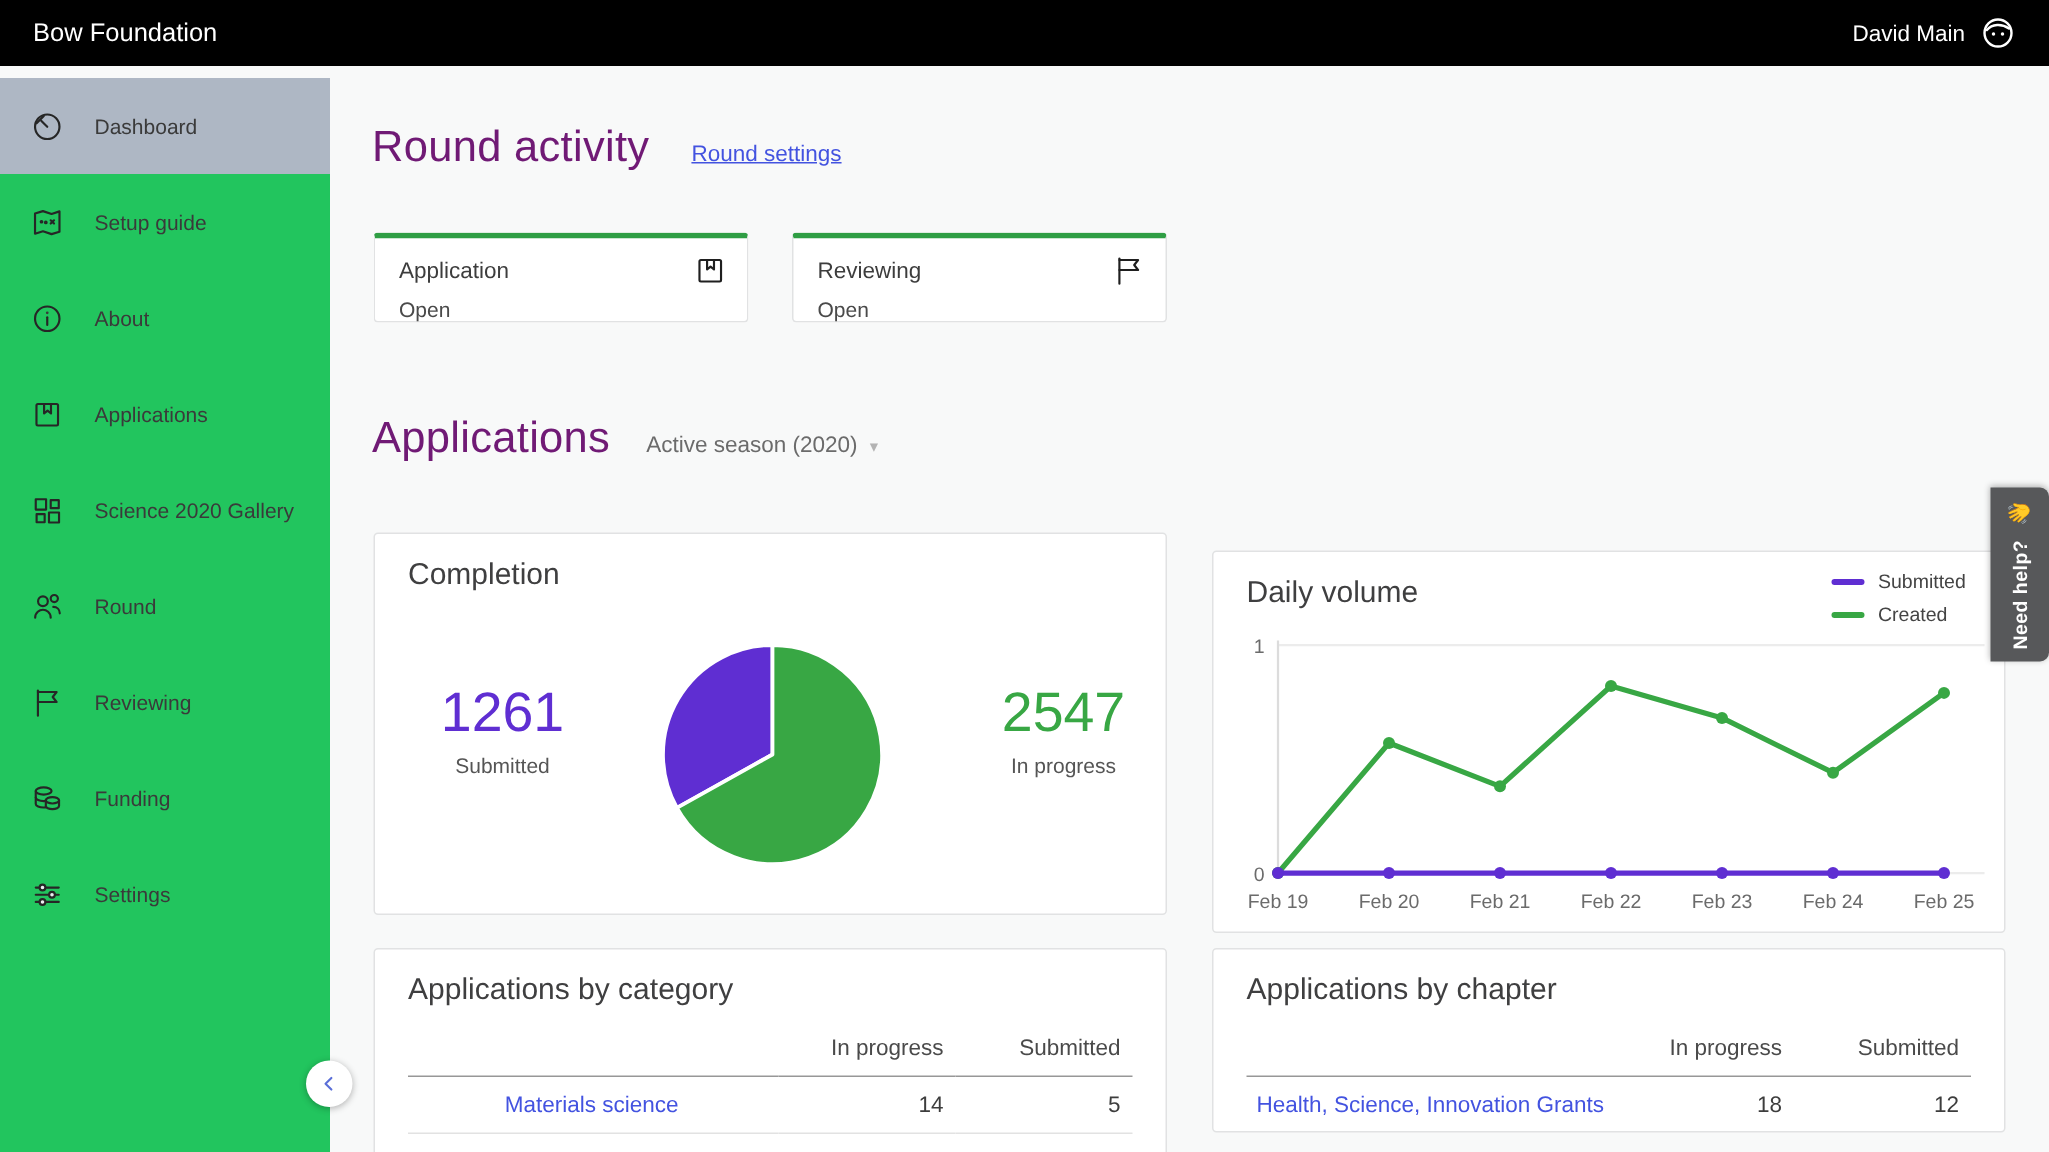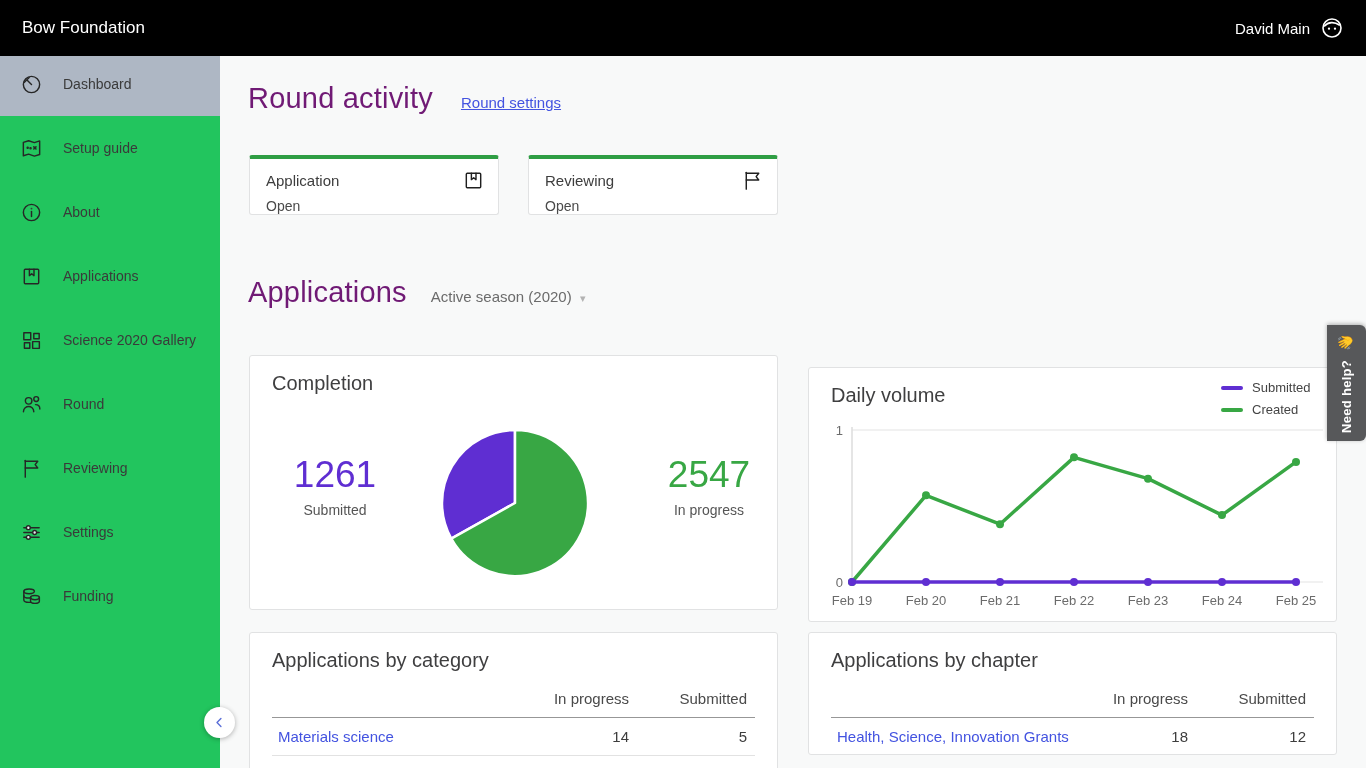--- a/index.html
+++ b/index.html
@@ -1,20 +1,20 @@
 <!DOCTYPE html>
 <html style="--link: #4353e0; --stage-green: #2f9e44;"><head>
 <meta charset="utf-8">
 <style>
   * { margin:0; padding:0; box-sizing:border-box; }
   html,body { width:1366px; height:768px; overflow:hidden; }
   body { font-family:"Liberation Sans", sans-serif; background:#f8f9f9; color:#3d3d3d; position:relative; }
 
   
-  .topbar { position:absolute; top:0; left:0; width:1366px; height:56px; background:#000;
+  .topbar { position:absolute; top:0; left:0; width:1366px; height:44px; background:#000;
             display:flex; align-items:center; justify-content:space-between; padding:0 22px; z-index:20; }
   .brand { color:#fff; font-size:17px; }
   .user { display:flex; align-items:center; gap:10px; color:#fff; font-size:15px; cursor:pointer; }
 
   
   .sidebar { position:absolute; top:52px; left:0; width:220px; height:716px; background:#22c55e; z-index:10; }
   .nav-item { height:64px; display:flex; align-items:center; gap:20px; padding-left:20px;
               font-size:14px; color:#3a3a3a; cursor:pointer; }
   .nav-item svg { width:23px; height:23px; flex:0 0 23px; stroke:#262626; fill:none;
                   stroke-width:1.5; stroke-linecap:round; stroke-linejoin:round; }
@@ -56,21 +56,21 @@
   .legend { position:absolute; top:12px; right:20px; display:flex; flex-direction:column; gap:7px; }
   .legend-row { display:flex; align-items:center; gap:9px; }
   .legend-swatch { width:22px; height:4px; border-radius:2px; }
   .legend-label { font-size:13px; color:#444; width:64px; }
 
   
   table { width:calc(100% - 44px); margin:6px 22px 0; border-collapse:collapse; font-size:15px; }
   th { font-weight:400; color:#4a4a4a; text-align:right; padding:12px 8px 10px; border-bottom:1px solid #979797; }
   th.label-col { text-align:left; padding-left:6px; }
   td { text-align:right; padding:10px 8px; border-bottom:1px solid #e2e2e2; color:#3d3d3d; }
-  td.label-col { text-align:left; padding-left:6px; }
+  td.label-col { text-align:center; padding-left:6px; }
   td.label-col a { color:var(--link,#4353e0); text-decoration:none; cursor:pointer; }
   col.val { width:118px; }
 
   
   .help-tab { position:absolute; right:0; top:325px; width:39px; height:116px; background:#57585a;
               border-radius:6px 0 0 6px; z-index:40; color:#fff; cursor:pointer;
               writing-mode:vertical-rl; transform:rotate(180deg);
               display:flex; align-items:center; justify-content:center; gap:9px;
               box-shadow:0 1px 4px rgba(0,0,0,.3); }
   .help-tab .lbl { font-size:13px; font-weight:bold; letter-spacing:.3px; }
@@ -147,36 +147,36 @@
   </div>
   <div class="nav-item">
     <svg viewBox="0 0 24 24">
       <path d="M5.5 21 V3.5"></path>
       <path d="M5.5 4.5 H18.5 L15.8 8 L18.5 11.5 H5.5"></path>
     </svg>
     <span>Reviewing</span>
   </div>
   <div class="nav-item">
     <svg viewBox="0 0 24 24">
-      <path d="M4 7 H20 M4 12 H20 M4 17 H20"></path>
-      <circle cx="8.7" cy="7" r="2" fill="#edeff2"></circle>
-      <circle cx="15.3" cy="12" r="2" fill="#edeff2"></circle>
-      <circle cx="8.7" cy="17" r="2" fill="#edeff2"></circle>
-    </svg>
-    <span>Settings</span>
-  </div>
-  <div class="nav-item">
-    <svg viewBox="0 0 24 24">
       <ellipse cx="9.5" cy="6.6" rx="5.5" ry="2.5"></ellipse>
       <path d="M4 6.6 v4.5 c0 1.4 2.5 2.5 5.5 2.5 .6 0 1.2 0 1.7-.1"></path>
       <path d="M4 11.1 v4.5 c0 1.4 2.5 2.5 5.5 2.5 .6 0 1.2 0 1.7-.1"></path>
       <ellipse cx="15.6" cy="13.1" rx="4.6" ry="2.2"></ellipse>
       <path d="M11 13.1 v3.9 c0 1.2 2.1 2.2 4.6 2.2 s4.6-1 4.6-2.2 v-3.9"></path>
     </svg>
     <span>Funding</span>
+  </div>
+  <div class="nav-item">
+    <svg viewBox="0 0 24 24">
+      <path d="M4 7 H20 M4 12 H20 M4 17 H20"></path>
+      <circle cx="8.7" cy="7" r="2" fill="#edeff2"></circle>
+      <circle cx="15.3" cy="12" r="2" fill="#edeff2"></circle>
+      <circle cx="8.7" cy="17" r="2" fill="#edeff2"></circle>
+    </svg>
+    <span>Settings</span>
   </div>
 </aside>
 
 <button class="collapse-btn">
   <svg viewBox="0 0 24 24">
     <path d="M14 6.5 L8.5 12 L14 17.5"></path>
   </svg>
 </button>
 
 <main class="main">

